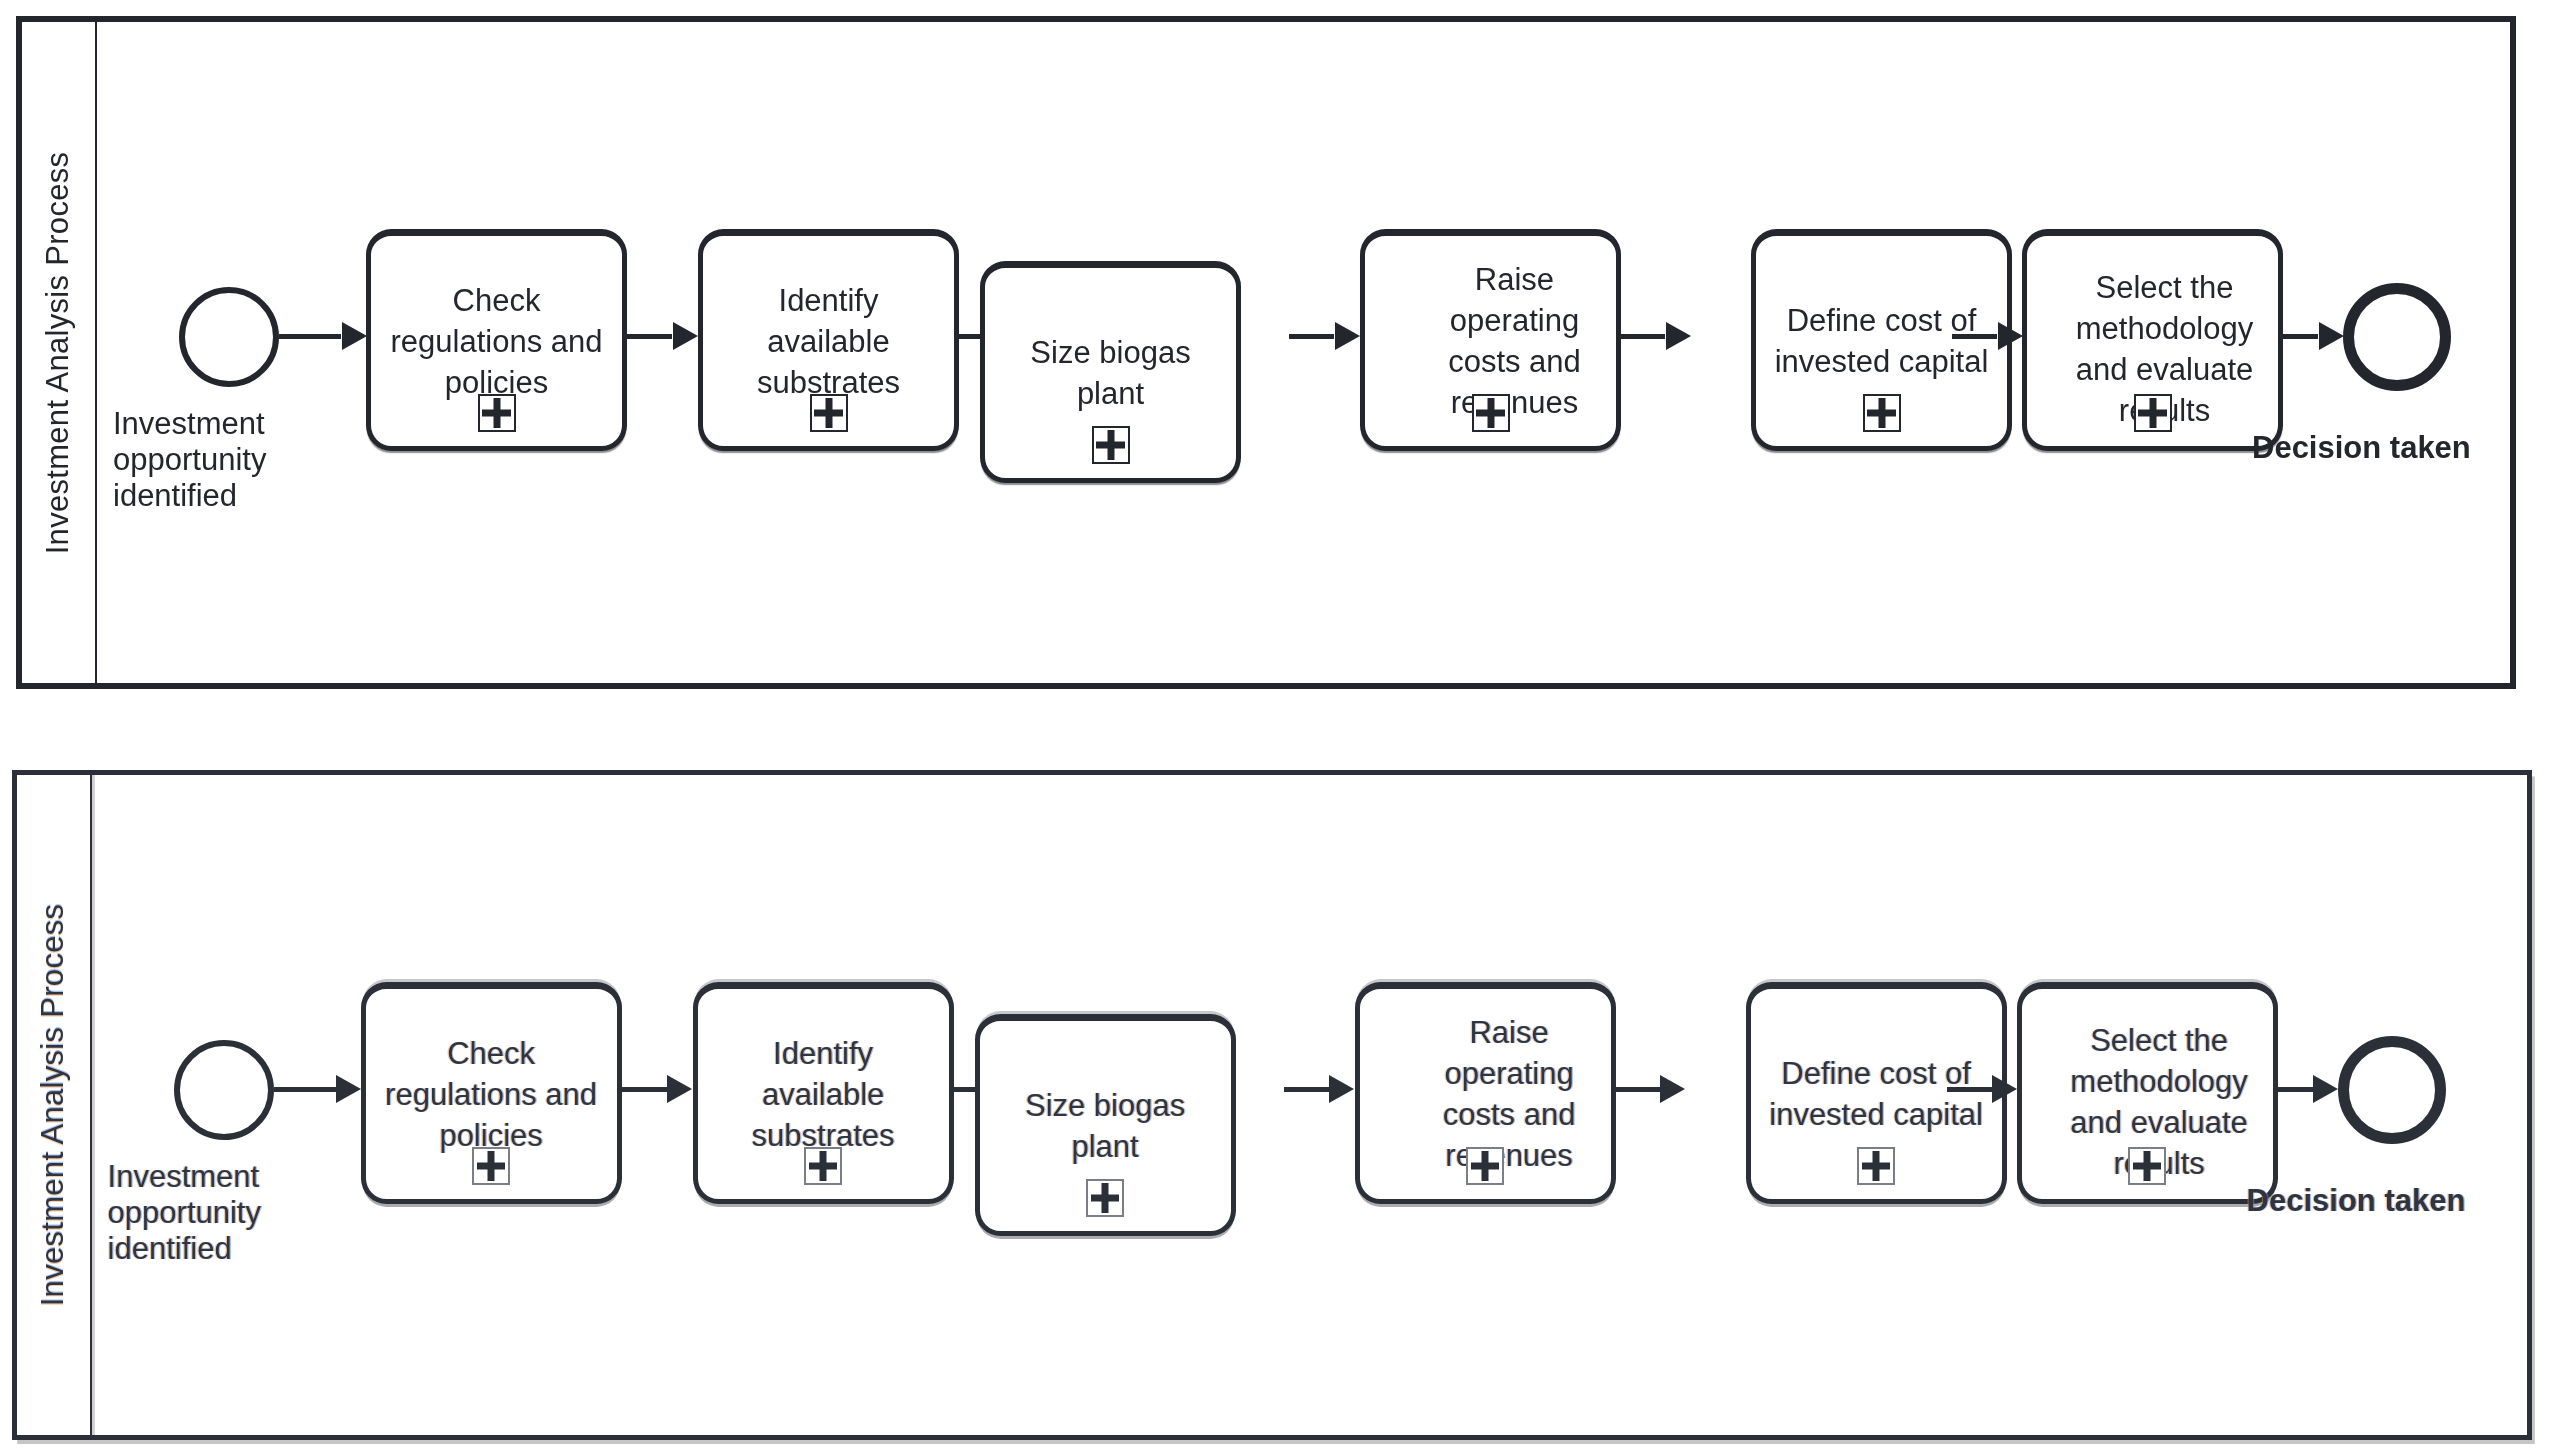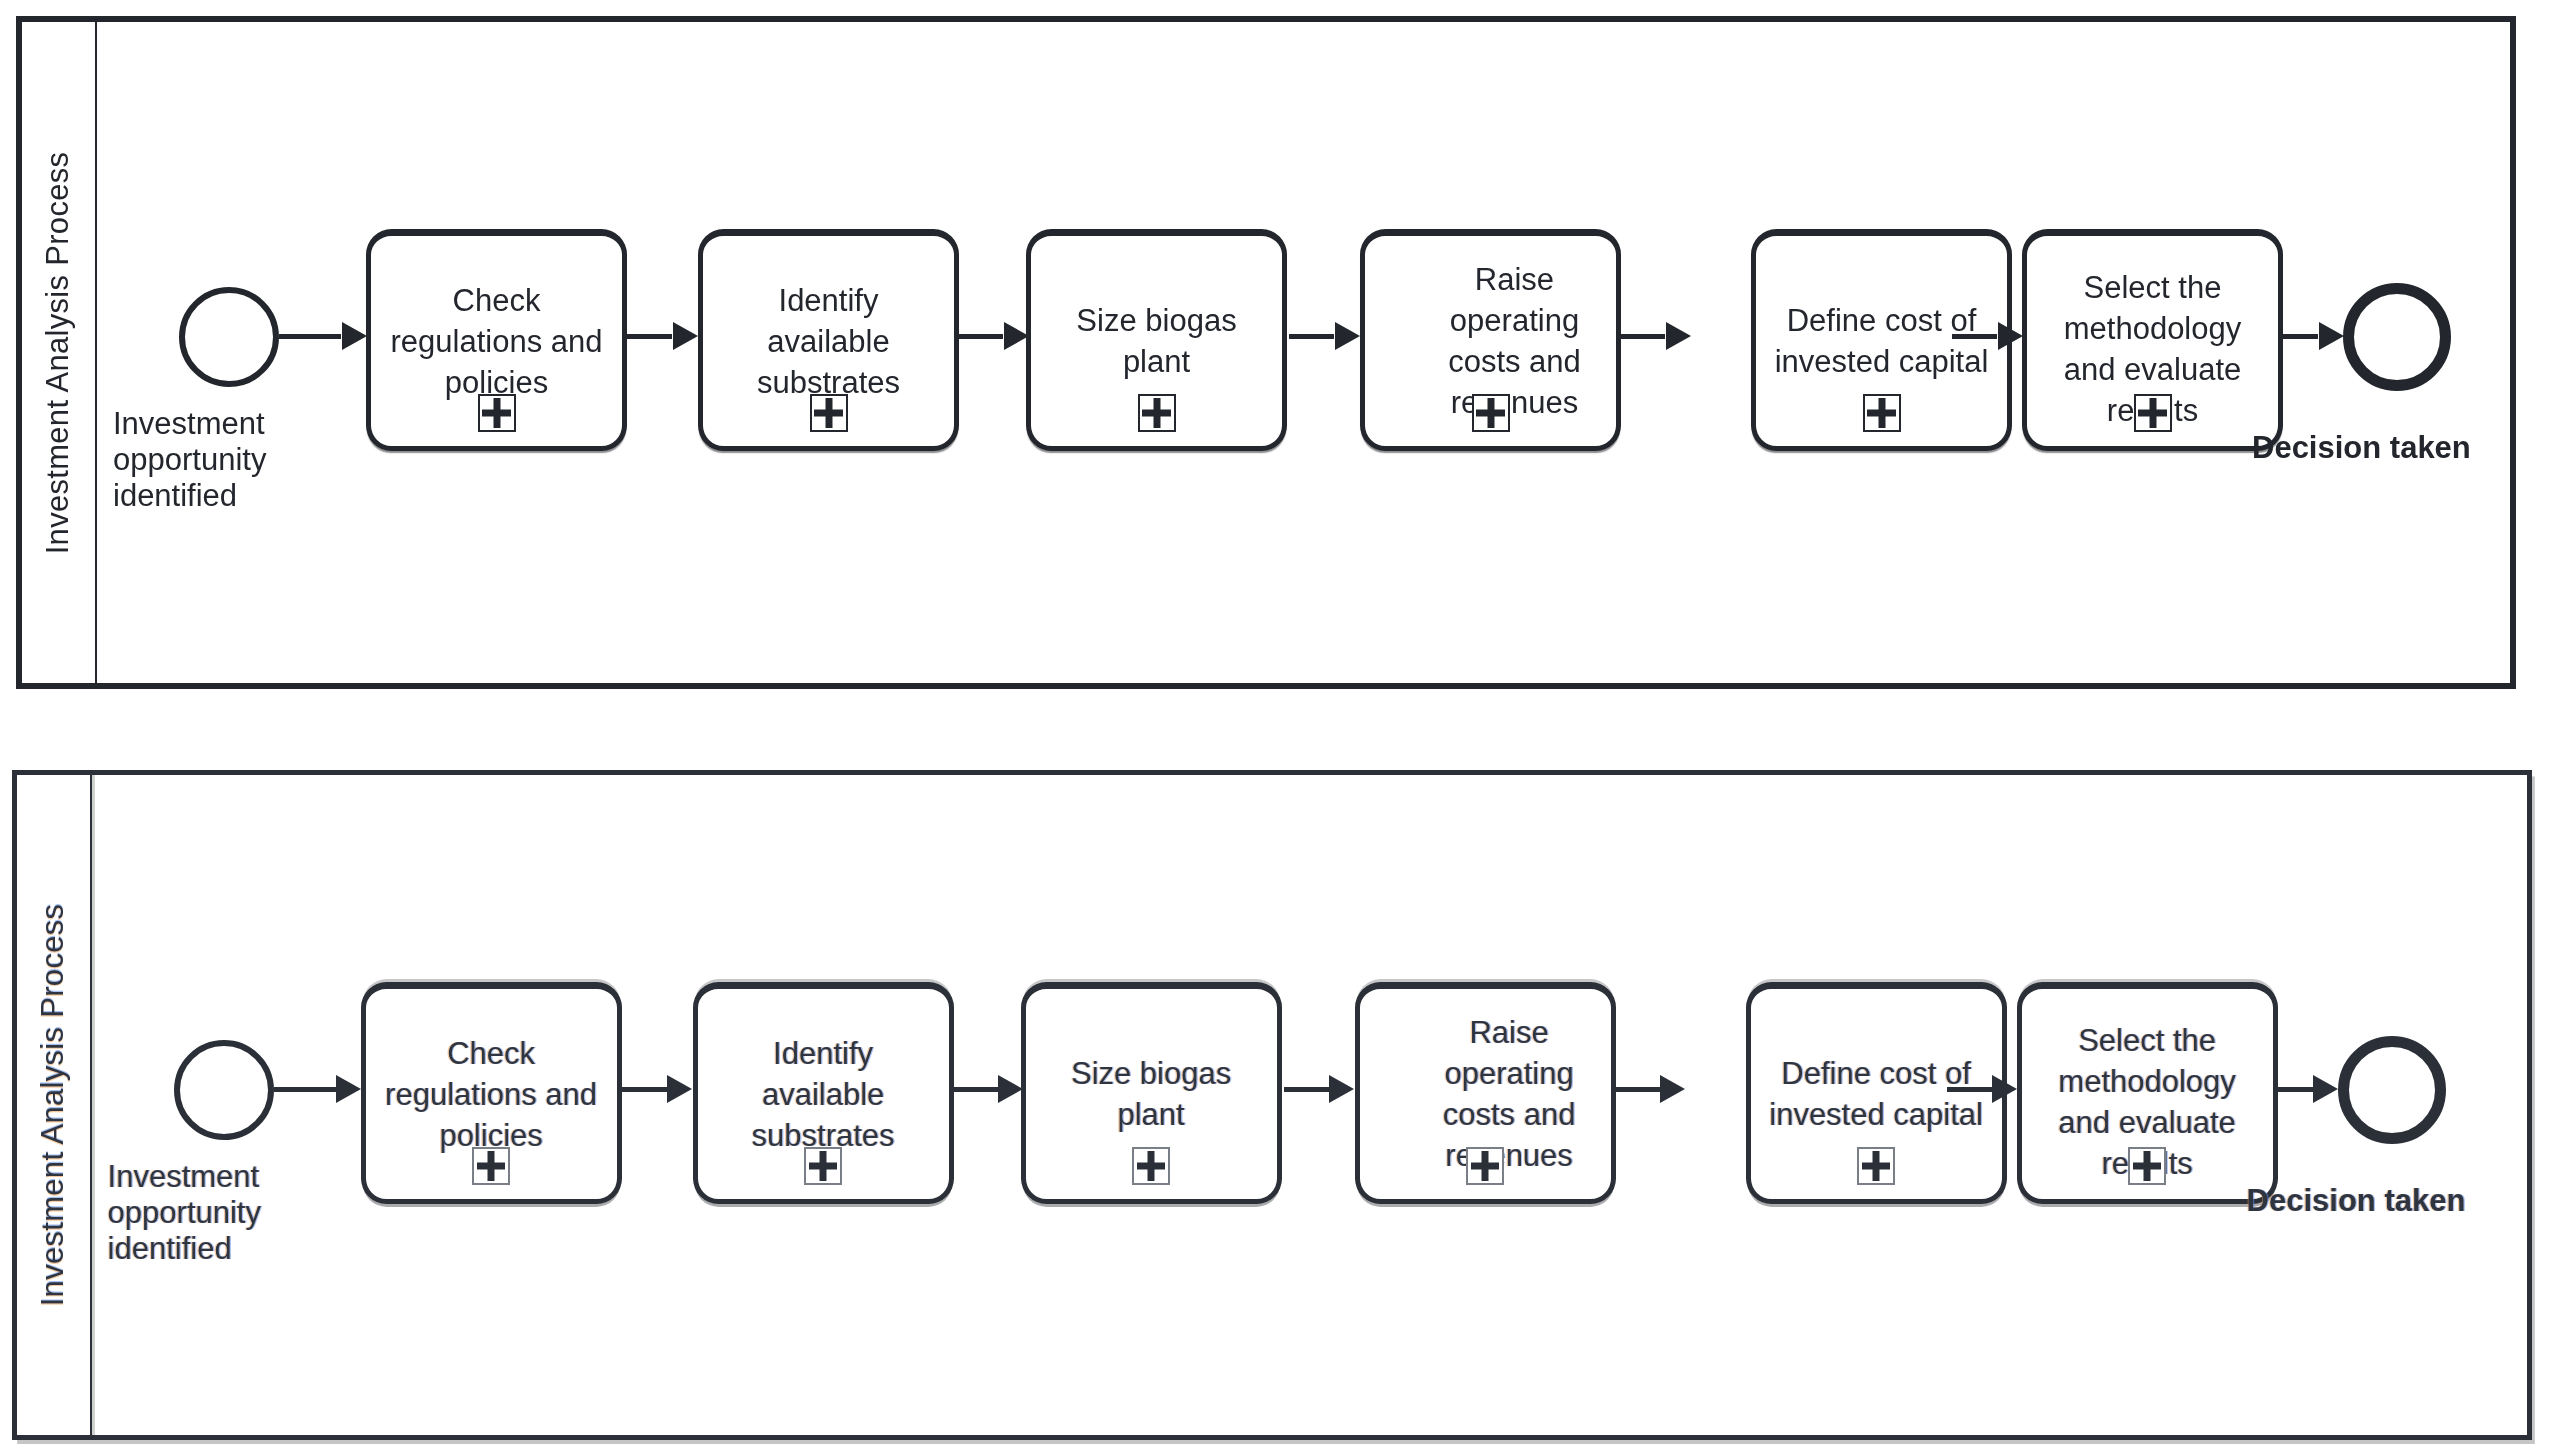--- a/index.html
+++ b/index.html
@@ -49,22 +49,22 @@
   .task{
     position:absolute;top:207px;width:261px;height:222px;box-sizing:border-box;
     background:#ffffff;border:5.8px solid var(--ink);border-top-width:7.5px;
     border-radius:25.5px;
     display:flex;align-items:center;justify-content:center;
   }
   .pool.top .task{box-shadow:0 3.5px 1.2px -1.7px rgba(25,25,30,.5);}
   .pool.bottom .task{
     box-shadow:0 4.6px 0 -1.7px rgba(115,115,120,.6),0 -4.6px 0 -1.7px rgba(155,155,160,.55);
   }
-  .t1{left:344px;}  .t2{left:676px;} .t3{left:1004px;}
-  .t4{left:1338px;padding-left:48px;} .t5{left:1729px;} .t6{left:2000px;}
+  .t1{left:344px;}  .t2{left:676px;} .t3{left:958px;margin-top:32px;}
+  .t4{left:1338px;padding-left:48px;} .t5{left:1729px;} .t6{left:2000px;justify-content:flex-end;}
   .task-label{
     width:227px;text-align:center;color:var(--ink);
     font-size:31px;line-height:41px;
   }
   .t6 .task-label{margin-bottom:-15px;}
 
   
   .plus-marker{
     position:absolute;left:50%;bottom:14px;transform:translateX(-50%);
     width:38px;height:38px;box-sizing:border-box;

